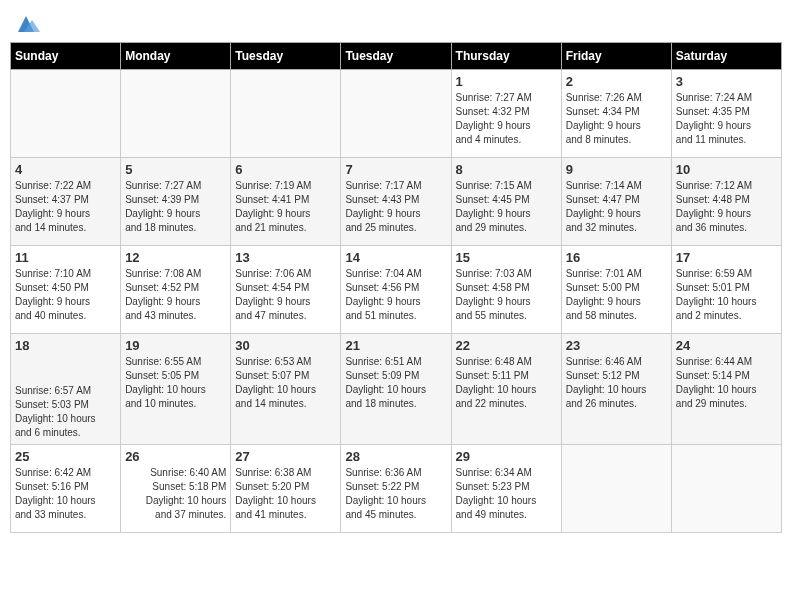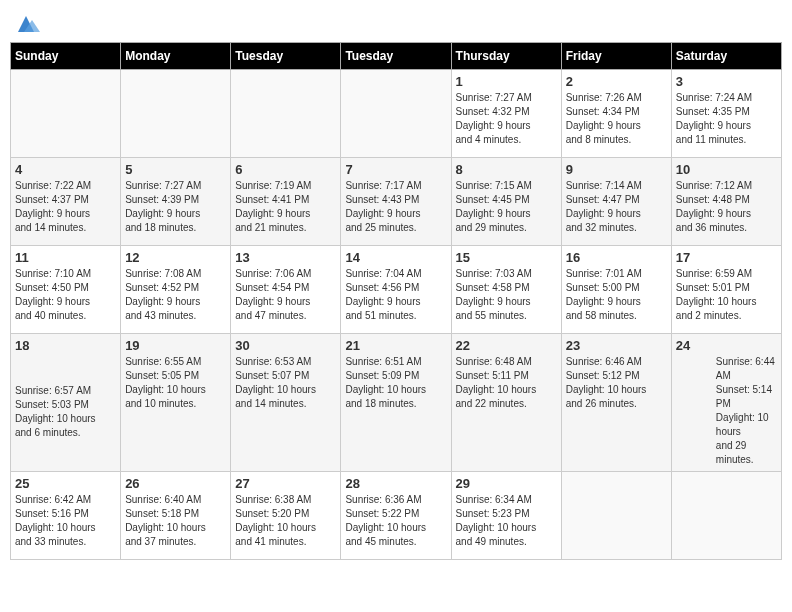--- a/index.html
+++ b/index.html
@@ -291,37 +291,37 @@
         </td>
         <td>
           <div class="day-number">23</div>
           <div class="day-info" style="white-space: pre-line;">Sunrise: 6:46 AM
 Sunset: 5:12 PM
 Daylight: 10 hours
 and 26 minutes.</div>
         </td>
         <td>
           <div class="day-number">24</div>
-          <div class="day-info" style="white-space: pre-line; margin-left: 40px;">Sunrise: 6:44 AM
+          <div class="day-info" style="white-space: pre-line;">Sunrise: 6:44 AM
 Sunset: 5:14 PM
 Daylight: 10 hours
 and 29 minutes.</div>
         </td>
       </tr>
       <tr>
         <td>
           <div class="day-number">25</div>
           <div class="day-info" style="white-space: pre-line;">Sunrise: 6:42 AM
 Sunset: 5:16 PM
 Daylight: 10 hours
 and 33 minutes.</div>
         </td>
         <td>
           <div class="day-number">26</div>
-          <div class="day-info" style="white-space: pre-line;">Sunrise: 6:40 AM
+          <div class="day-info" style="white-space: pre-line; text-align: right;">Sunrise: 6:40 AM
 Sunset: 5:18 PM
 Daylight: 10 hours
 and 37 minutes.</div>
         </td>
         <td>
           <div class="day-number">27</div>
           <div class="day-info" style="white-space: pre-line;">Sunrise: 6:38 AM
 Sunset: 5:20 PM
 Daylight: 10 hours
 and 41 minutes.</div>

